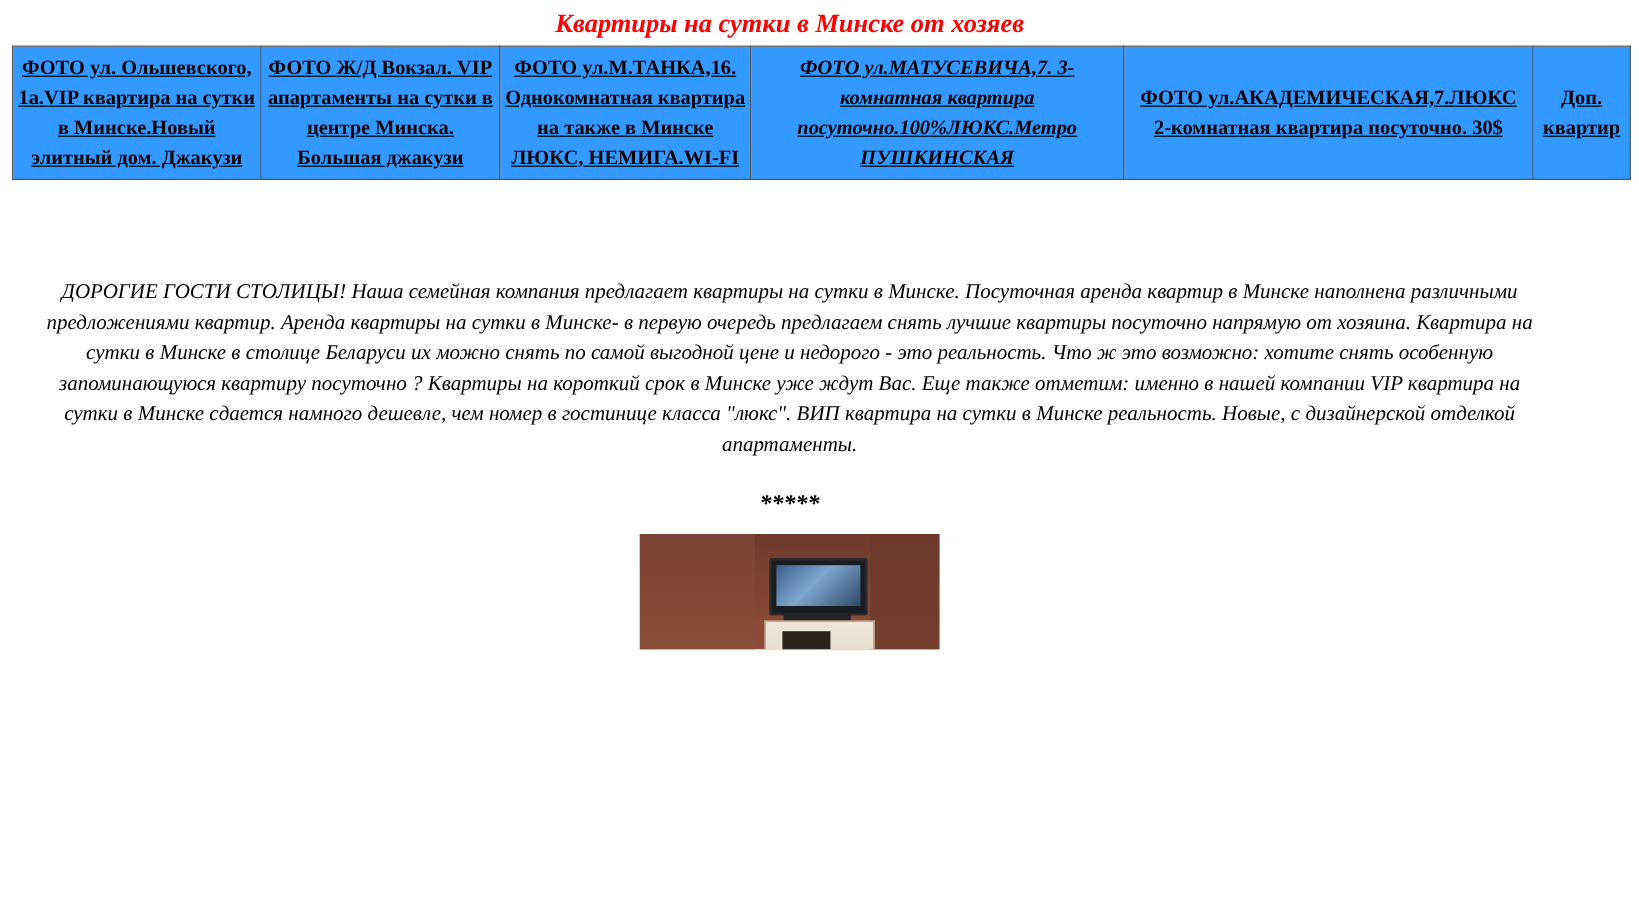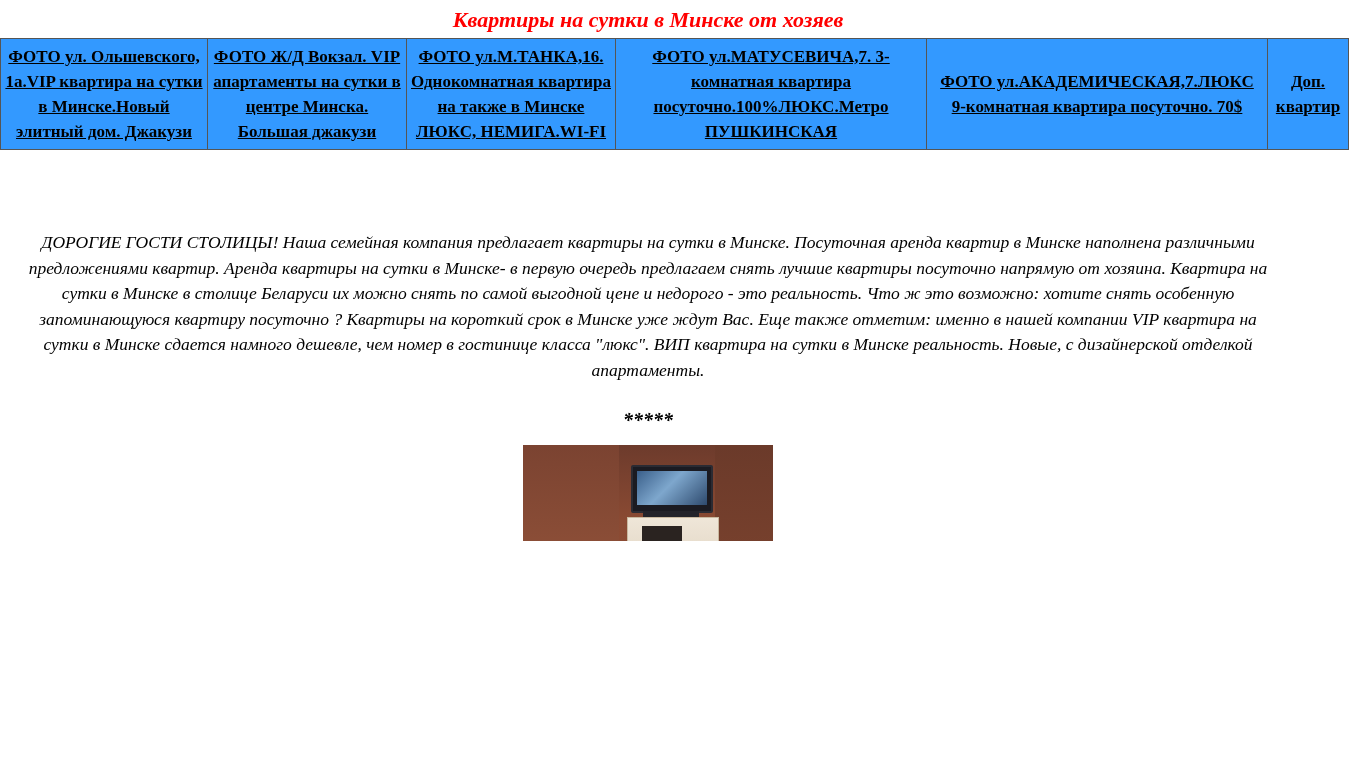--- a/index.html
+++ b/index.html
@@ -10,20 +10,21 @@
     background: #ffffff;
     overflow: hidden;
   }
   body {
     font-family: "Liberation Serif", serif;
   }
   .page {
     width: 1296px;
     height: 768px;
     position: relative;
+    padding-left: 10px;
   }
   .site-title {
     text-align: center;
     color: #ff0000;
     font-weight: bold;
     font-style: italic;
     font-size: 22px;
     line-height: 32px;
     padding-top: 4px;
     font-family: "Liberation Serif", serif;
@@ -46,21 +47,21 @@
     font-weight: bold;
     font-size: 17px;
     line-height: 25px;
     text-decoration: underline;
     cursor: pointer;
     display: inline;
   }
   .col1 { width: 198px; }
   .col2 { width: 190px; margin-left: 24px; }
   .col3 { width: 200px; }
-  .col4 { width: 302px; }
+  .col4 { width: 302px; font-style: italic; }
   .col5 { width: 332px; }
   .col6 { width: 72px; }
 
   .contacts {
     text-align: center;
     color: #ff0000;
     font-weight: bold;
     font-style: italic;
     font-size: 21px;
     line-height: 31px;
@@ -166,21 +167,21 @@
       <td class="col2">
         <a class="nav-link">ФОТО Ж/Д Вокзал. VIP апартаменты на сутки в центре Минска. Большая джакузи</a>
       </td>
       <td class="col3">
         <a class="nav-link">ФОТО ул.М.ТАНКА,16. Однокомнатная квартира на также в Минске ЛЮКС, НЕМИГА.WI-FI</a>
       </td>
       <td class="col4">
         <a class="nav-link">ФОТО ул.МАТУСЕВИЧА,7. 3-комнатная квартира посуточно.100%ЛЮКС.Метро ПУШКИНСКАЯ</a>
       </td>
       <td class="col5">
-        <a class="nav-link">ФОТО ул.АКАДЕМИЧЕСКАЯ,7.ЛЮКС 9-комнатная квартира посуточно. 70$</a>
+        <a class="nav-link">ФОТО ул.АКАДЕМИЧЕСКАЯ,7.ЛЮКС 2-комнатная квартира посуточно. 30$</a>
       </td>
       <td class="col6">
         <a class="nav-link">Доп. квартир</a>
       </td>
     </tr>
   </tbody>
     </table>
 
   <div class="contacts">
   </div>

